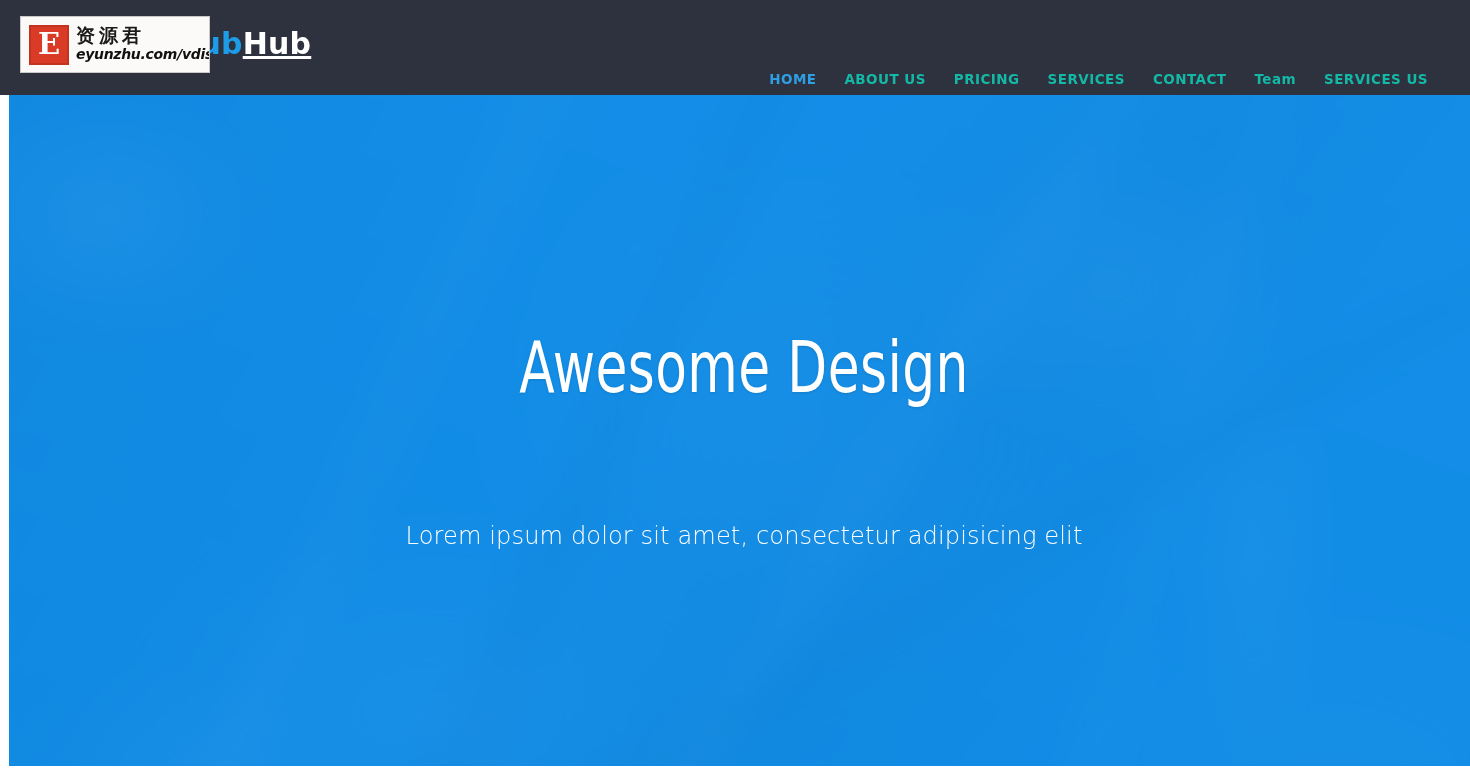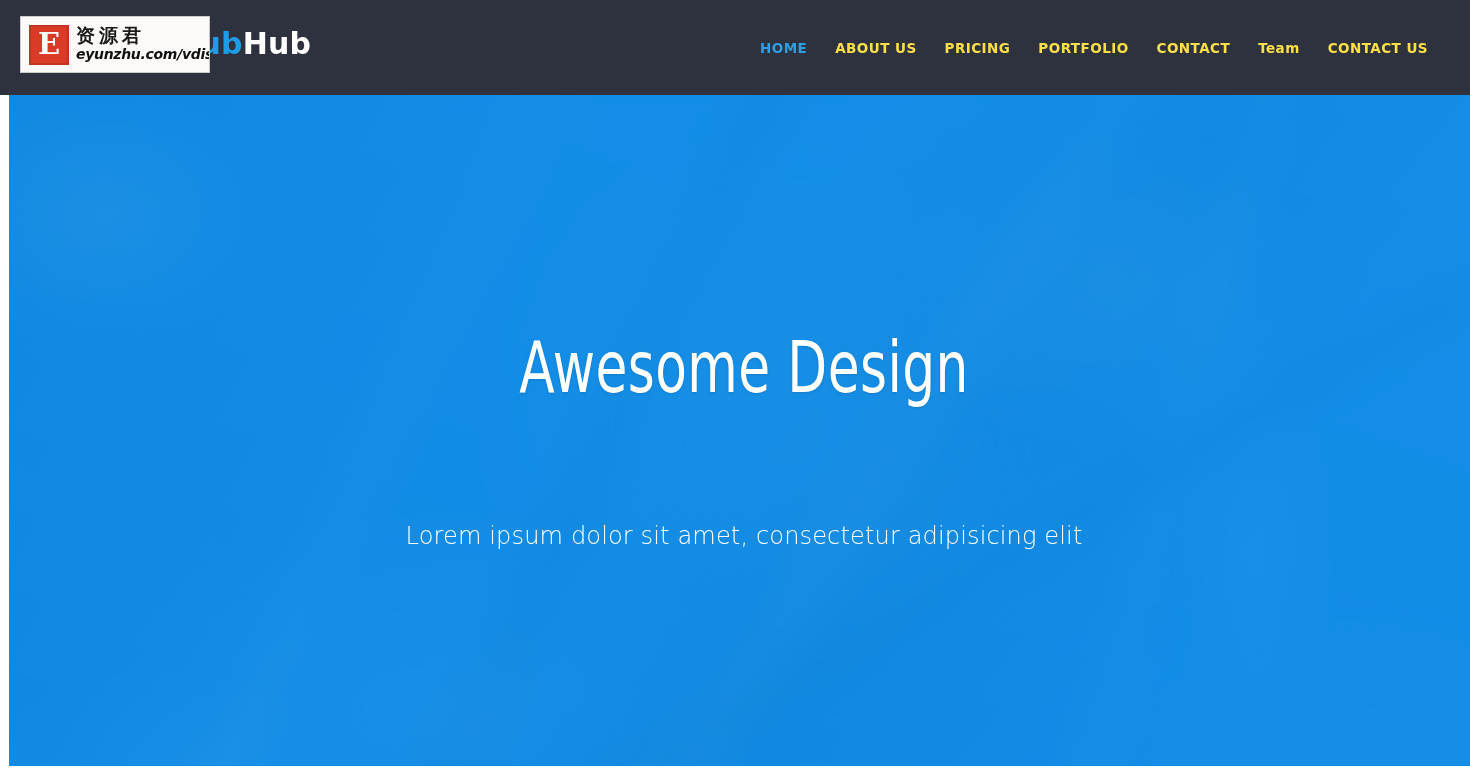--- a/index.html
+++ b/index.html
@@ -40,35 +40,35 @@
     position: absolute;
     left: 20px;
     top: 26px;
     font-size: 30px;
     font-weight: 700;
     letter-spacing: 0.2px;
     white-space: nowrap;
     font-family: "DejaVu Sans", sans-serif;
   }
   .brand .brand-accent { color: #1e9ce8; }
-  .brand .brand-rest { color: #ffffff; }
+  .brand .brand-rest { color: #ffffff; text-decoration: underline; }
 
   
   #main-nav {
     position: absolute;
     right: 28px;
     top: 0;
     height: 95px;
     display: flex;
-    align-items: center;
+    align-items: flex-end;
     gap: 0px;
   }
   .nav-item {
     display: block;
-    color: #fde047;
+    color: #14b8a6;
     font-size: 13.5px;
     font-weight: 700;
     letter-spacing: 0.45px;
     text-decoration: none;
     padding: 8px 14px;
     white-space: nowrap;
     font-family: "DejaVu Sans", sans-serif;
     cursor: pointer;
   }
   .nav-item.is-active { color: #2f9fe4; }
@@ -239,24 +239,24 @@
     <div class="header-inner">
 
       <a class="brand">
         <span class="brand-accent">Creative Hub</span><span class="brand-rest">Hub</span>
       </a>
 
       <nav id="main-nav">
         <a class="nav-item is-active">HOME</a>
         <a class="nav-item">ABOUT US</a>
         <a class="nav-item">PRICING</a>
-        <a class="nav-item">PORTFOLIO</a>
+        <a class="nav-item">SERVICES</a>
         <a class="nav-item">CONTACT</a>
         <a class="nav-item">Team</a>
-        <a class="nav-item">CONTACT US</a>
+        <a class="nav-item">SERVICES US</a>
       </nav>
 
     </div>
   </header>
 
   <div id="watermark">
     <div class="wm-logo">
       <span class="wm-logo-letter">E</span>
     </div>
     <div class="wm-text">

